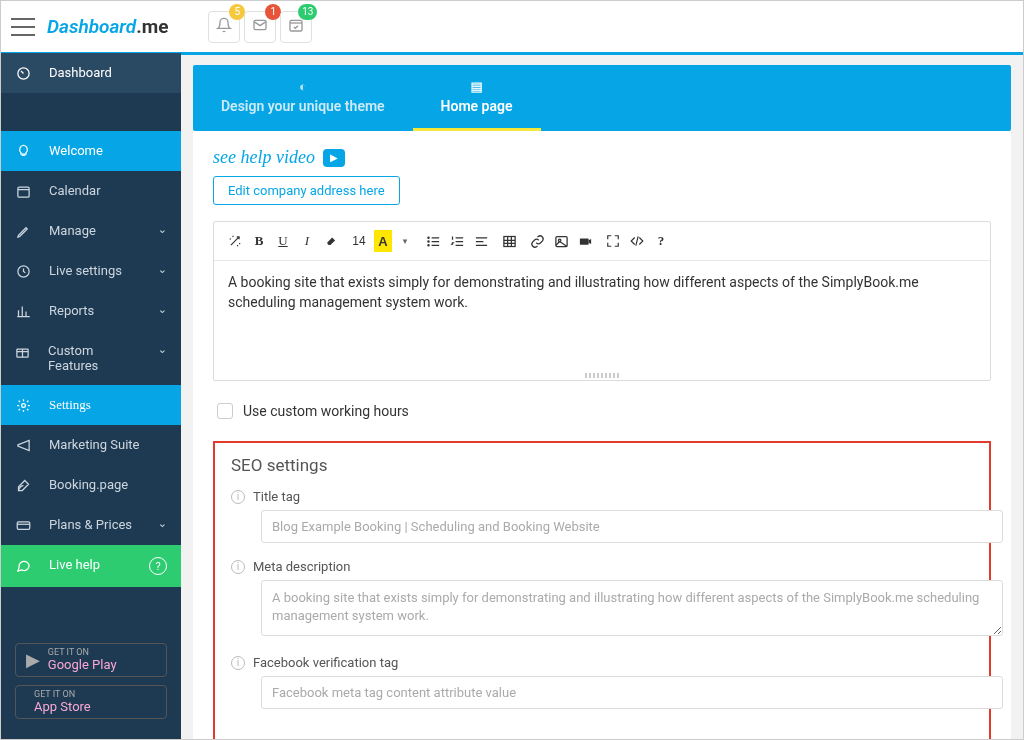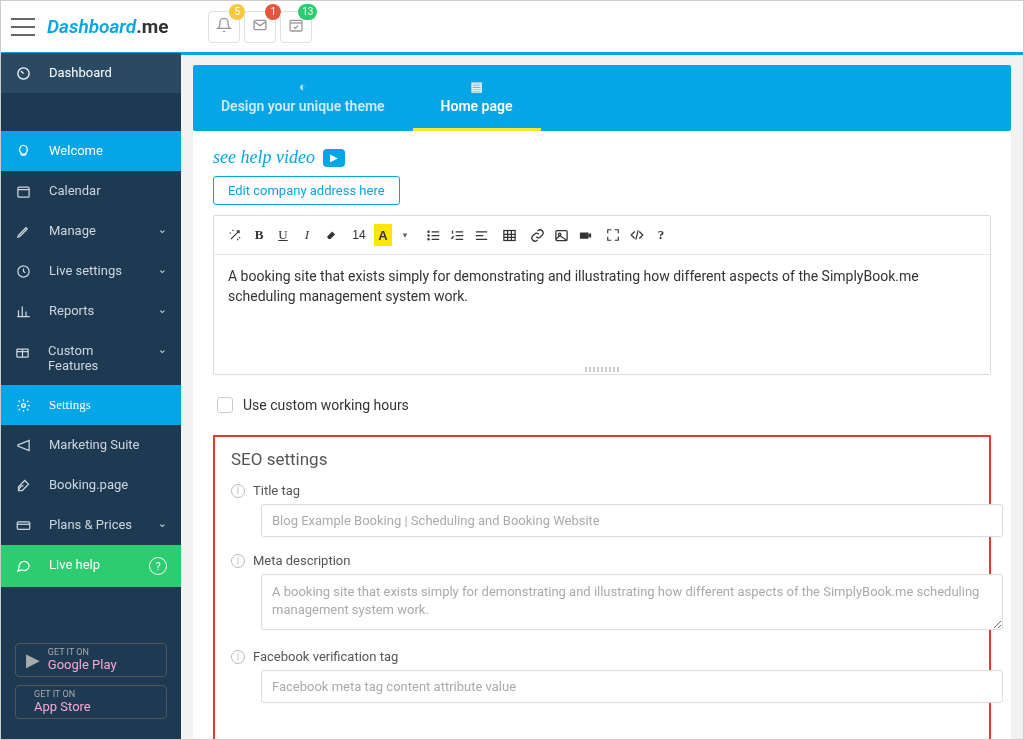--- a/index.html
+++ b/index.html
@@ -46,21 +46,21 @@
 .tab { padding: 14px 28px; color: #cceaf7; font-weight: 600; cursor: pointer; display: flex; flex-direction: column; align-items: center; gap: 4px; font-size: 14px; }
 .tab.active { color: #fff; border-bottom: 3px solid #f5e63b; }
 .tab .tico { font-size: 13px; opacity: .9; }
 
 .card { background: #fff; border-radius: 0 0 2px 2px; padding: 16px 20px; }
 
 .help-row { display: flex; align-items: center; gap: 8px; margin-bottom: 8px; }
 .help-text { font-family: "Comic Sans MS", cursive; font-style: italic; color: #06a6e6; font-size: 18px; }
 .help-play { width: 22px; height: 18px; background: #06a6e6; border-radius: 4px; display: flex; align-items: center; justify-content: center; color: #fff; font-size: 10px; cursor: pointer; }
 
-.edit-btn { display: inline-block; border: 1px solid #06a6e6; color: #06a6e6; padding: 6px 14px; border-radius: 3px; cursor: pointer; margin-bottom: 10px; font-size: 13px; }
+.edit-btn { display: inline-block; border: 1px solid #06a6e6; color: #06a6e6; padding: 6px 14px; border-radius: 3px; cursor: pointer; margin-bottom: 16px; font-size: 13px; }
 
 .ed-wrap { border: 1px solid #dcdcdc; border-radius: 2px; }
 .ed-tb { display: flex; align-items: center; gap: 10px; padding: 8px 12px; border-bottom: 1px solid #e8e8e8; flex-wrap: wrap; }
 .ed-tb .tgrp { display: flex; gap: 6px; align-items: center; }
 .ed-tb .tbtn { min-width: 18px; height: 22px; display: inline-flex; align-items: center; justify-content: center; font-size: 13px; color: #333; cursor: pointer; font-family: serif; }
 .ed-tb .bold { font-weight: 700; }
 .ed-tb .ital { font-style: italic; }
 .ed-tb .und { text-decoration: underline; }
 .ed-tb .fontsize { font-size: 12px; font-family: sans-serif; }
 .ed-tb .hl { background: #ffe600; padding: 0 4px; font-weight: 700; font-family: sans-serif; }

